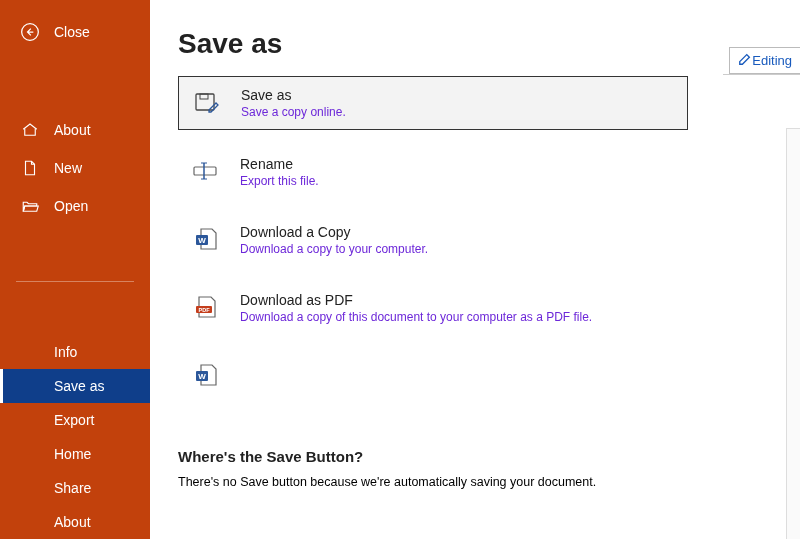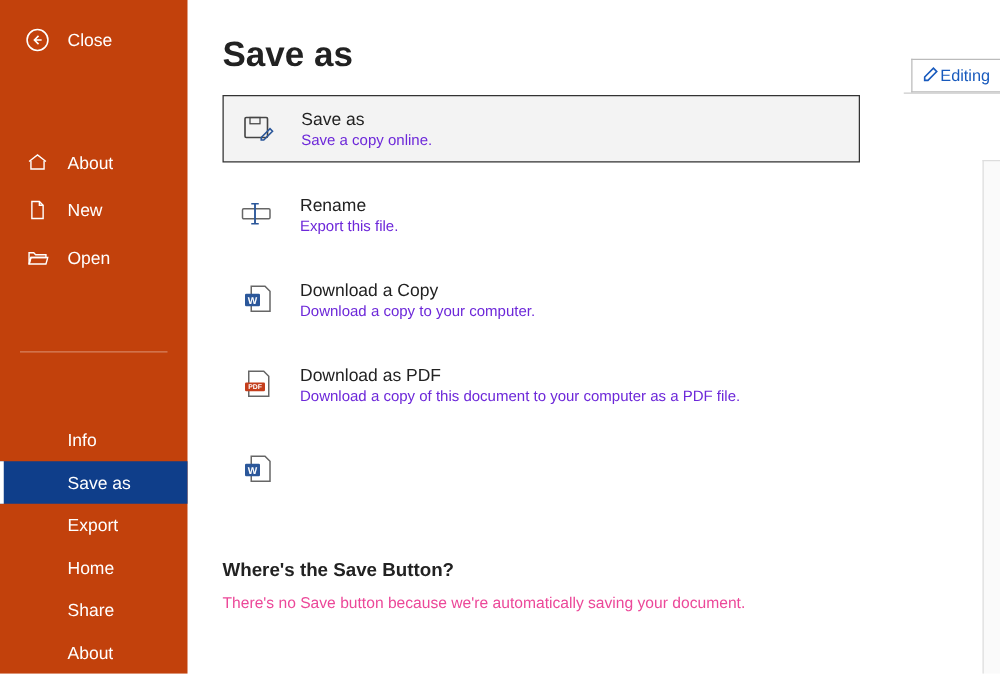--- a/index.html
+++ b/index.html
@@ -79,21 +79,21 @@
     width: 510px;
   }
   .option:not(.primary) { margin: 6px 0; }
   .opt-icon { width: 28px; height: 26px; display: flex; align-items: center; justify-content: center; flex-shrink: 0; margin-top: 2px; }
   .opt-text { display: flex; flex-direction: column; }
   .opt-title { font-size: 14px; color: #222; font-weight: 400; }
   .opt-desc { font-size: 12px; color: #6d28d9; margin-top: 2px; }
 
   .info-section { margin-top: 42px; }
   .info-title { font-size: 15px; font-weight: 600; color: #222; margin-bottom: 10px; }
-  .info-body { font-size: 12.5px; color: #ec4899; }
+  .info-body { font-size: 12.5px; color: #000000; }
 
   
   .editing-btn {
     position: absolute;
     top: 47px;
     right: 0;
     border: 1px solid #bbb;
     border-right: none;
     background: #fff;
     padding: 4px 8px 4px 8px;

